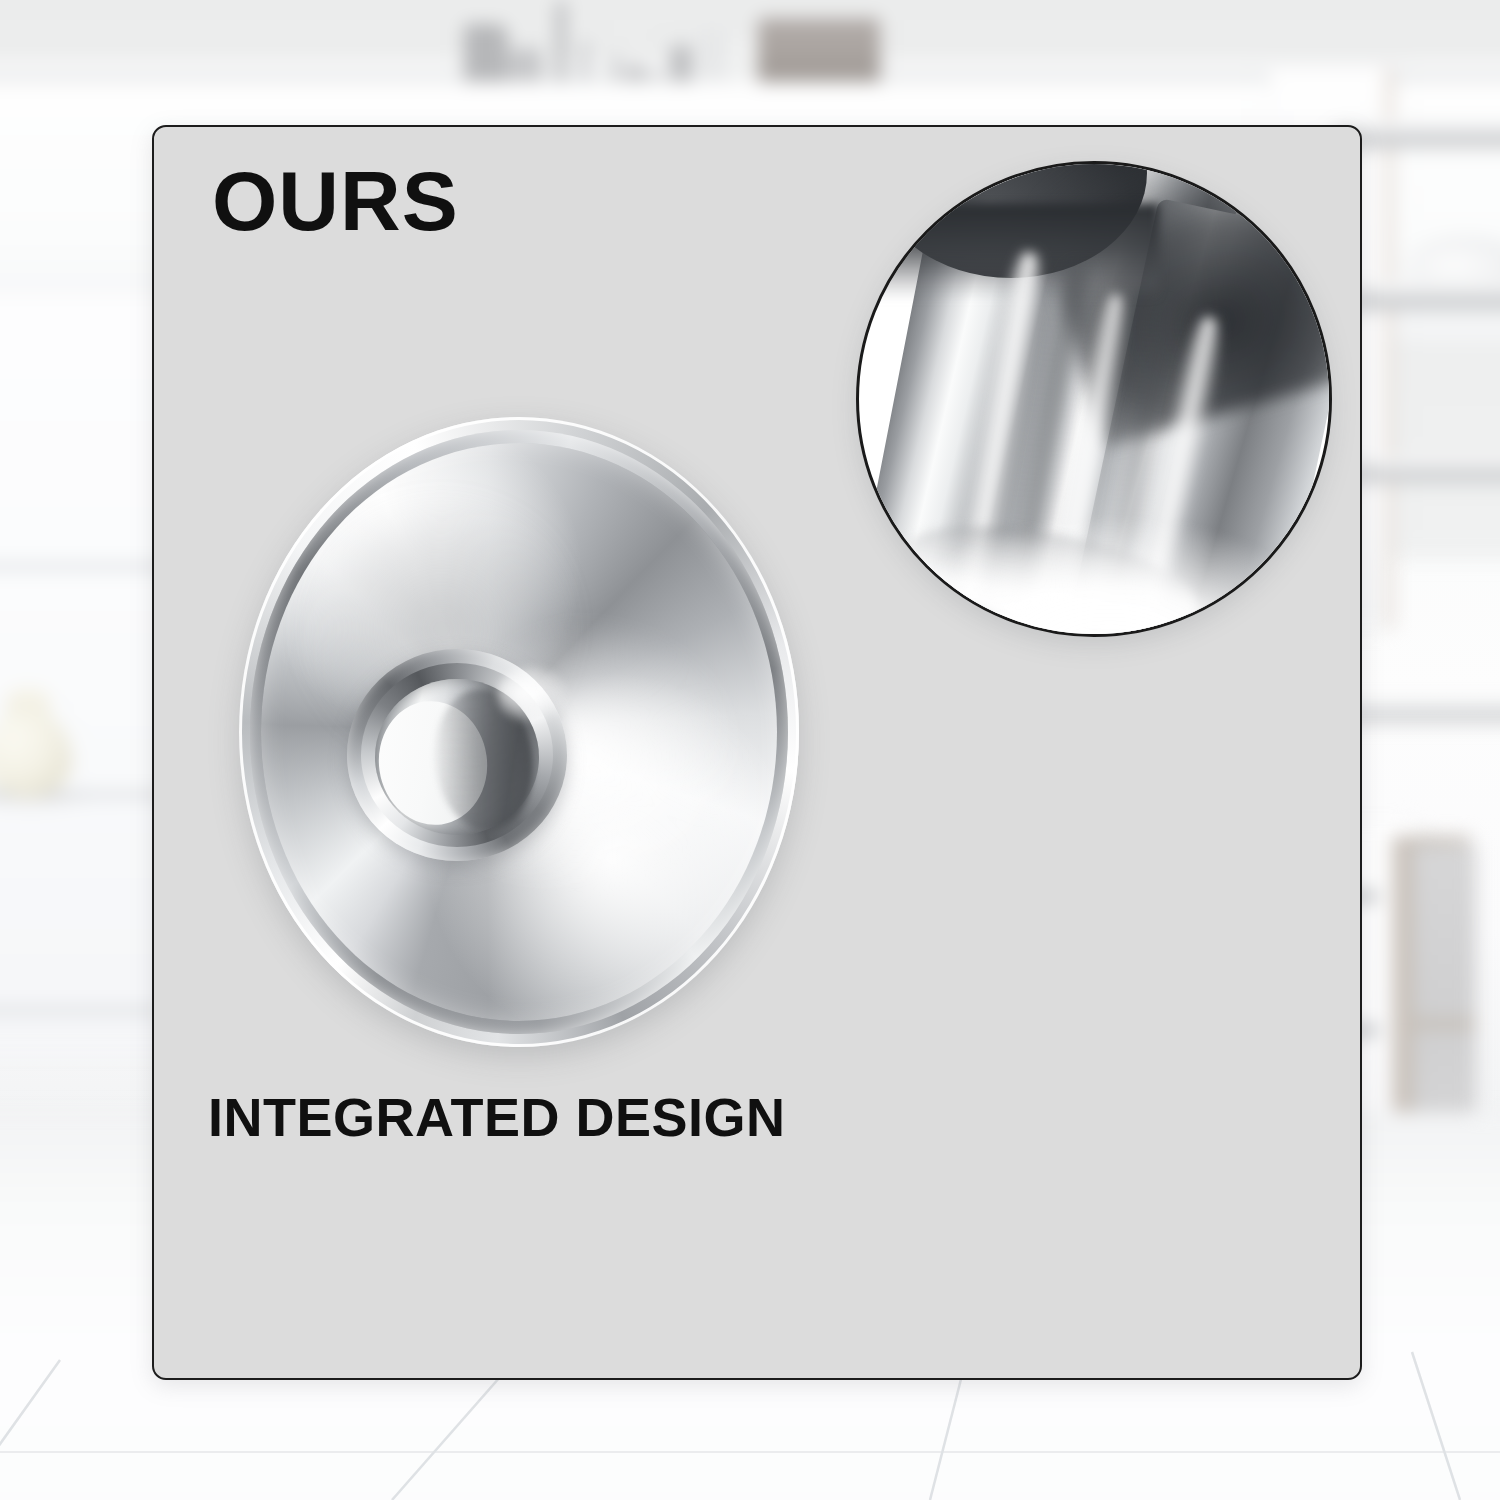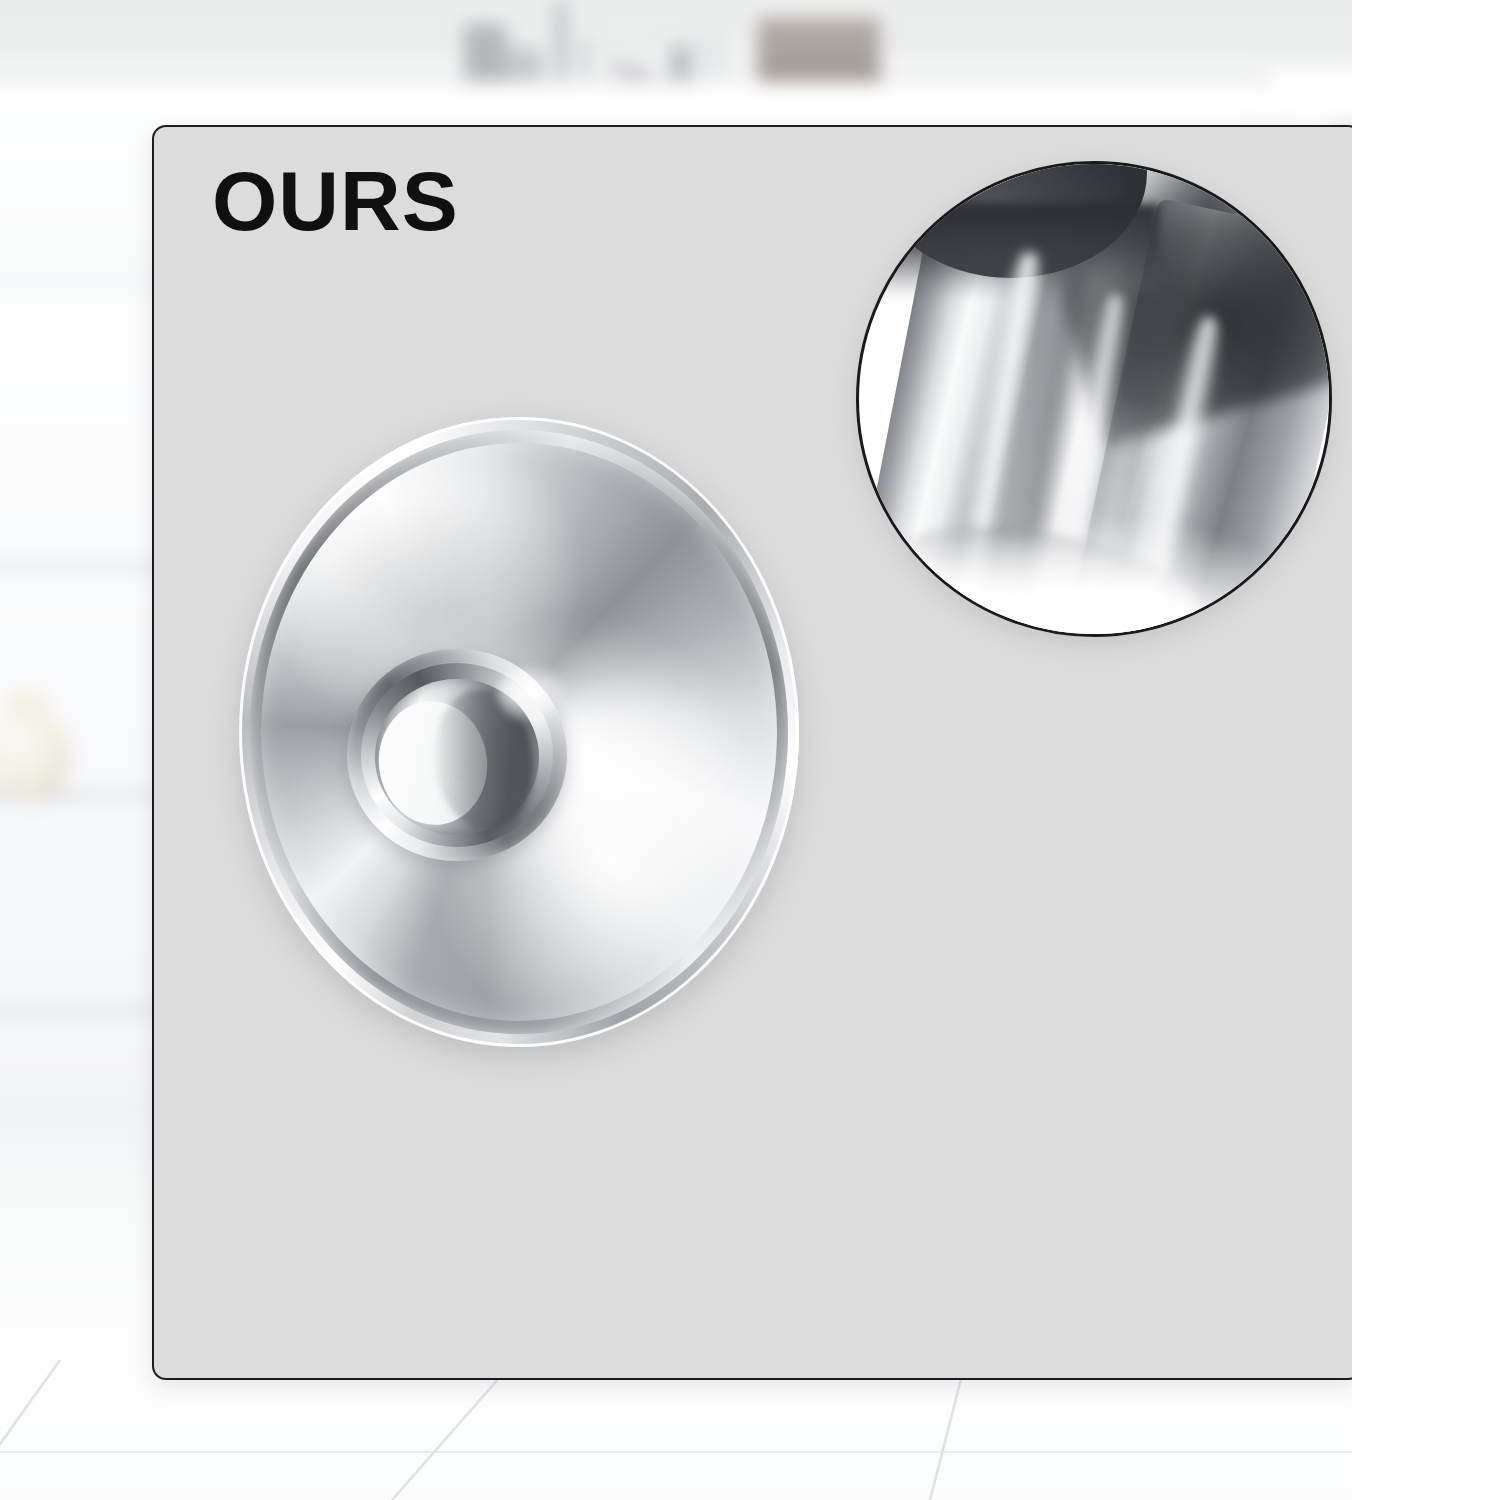--- a/index.html
+++ b/index.html
@@ -8,21 +8,21 @@
     padding: 0;
     background: #ffffff;
   }
   body {
     font-family: "Liberation Sans", sans-serif;
   }
 
   
   .stage {
     position: relative;
-    width: 1352px;
+    width: 1500px;
     height: 1500px;
     overflow: hidden;
     background: #fbfbfc;
   }
 
   
   .scene {
     position: absolute;
     inset: 0;
     overflow: hidden;
@@ -708,16 +708,17 @@
       <div class="dark-band db-a"></div>
       <div class="dark-band db-b"></div>
       <div class="spec spec-a"></div>
       <div class="spec spec-b"></div>
       <div class="spec spec-c"></div>
       <div class="tube-bottom-cut"></div>
       <div class="tube-bottom-fade"></div>
     </div>
 
     <div class="copy-block">
+      <h2 class="subhead">INTEGRATED DESIGN</h2>
     </div>
 
   </div>
 </div>
 
 </body></html>

